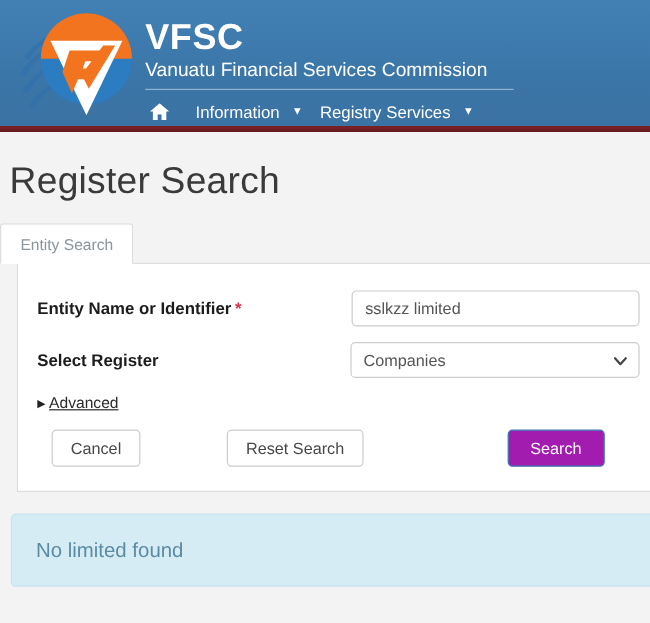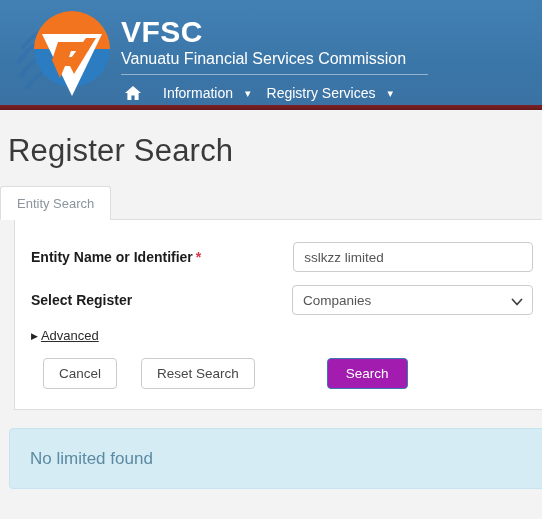--- a/index.html
+++ b/index.html
@@ -211,20 +211,21 @@
   .adv-link {
     color: #2b2b2b;
     text-decoration: underline;
     cursor: pointer;
     line-height: 16px;
   }
 
   .btn-row {
     display: flex;
     align-items: center;
+    gap: 48px;
   }
   .btn {
     font-size: 13.5px;
     font-family: "Liberation Sans", sans-serif;
     border-radius: 4px;
     padding: 7px 15px 8px 15px;
     cursor: pointer;
     line-height: 16px;
     box-sizing: border-box;
     height: 31px;

